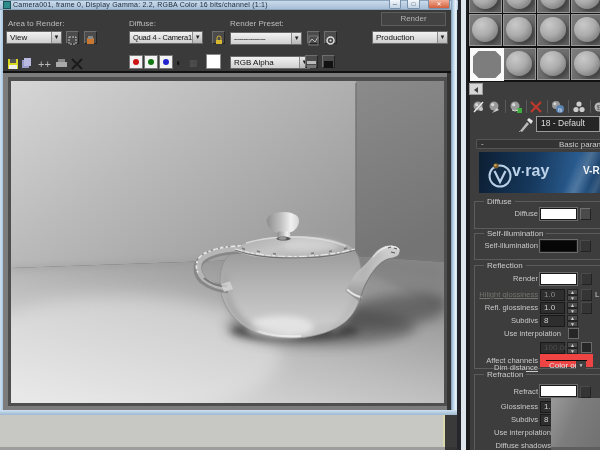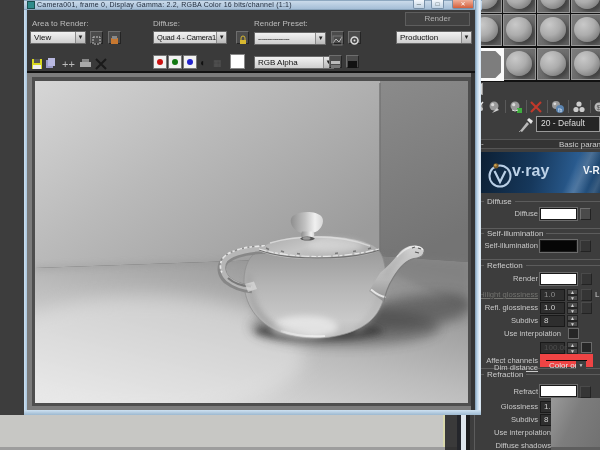--- a/index.html
+++ b/index.html
@@ -26,21 +26,21 @@
 .rowlbl{position:absolute;text-align:right;color:#c9c9c9;font-size:7.6px;line-height:11px;white-space:nowrap;}
 .csw{position:absolute;border:1px solid #191919;outline:1px solid #6b6b6b;}
 .btn3{position:absolute;width:11px;height:12px;background:#4a4a4a;border-top:1px solid #707070;border-left:1px solid #707070;border-right:1px solid #222;border-bottom:1px solid #222;}
 .btn3.dis{background:#353535;border-color:#4a4a4a #232323 #232323 #4a4a4a;}
 .spinbox{position:absolute;width:25px;height:12px;background:#2e2e2e;border:1px solid #191919;color:#cfcfcf;font-size:8px;line-height:10px;padding-left:3px;}
 .spin{position:absolute;width:11px;height:12px;}
 .spin .u,.spin .d{position:absolute;left:0;width:11px;height:6px;background:#4c4c4c;border:1px solid #242424;color:#cfcfcf;font-size:5px;line-height:4px;text-align:center;}
 .spin .u{top:0;}.spin .d{top:6px;}
 .chk{position:absolute;width:11px;height:11px;background:#262626;border:1px solid #6a6a6a;}
 
-#vfb{position:absolute;left:0;top:0;width:458px;height:415px;margin-left:24px;}
+#vfb{position:absolute;left:0;top:0;width:458px;height:415px;}
 #tbar{position:absolute;left:0;top:0;width:458px;height:10px;box-shadow:inset 0 1px 0 #8ea8c0;background:linear-gradient(#cfdeed,#a5bed6);border-bottom:1px solid #8aa4bc;}
 #tbar .ttl{position:absolute;left:13px;top:1px;font-size:7px;letter-spacing:0.22px;color:#1d2838;white-space:nowrap;}
 #tico{position:absolute;left:3px;top:1px;width:8px;height:8px;background:#2e8b8b;border:1px solid #1a5050;}
 .wbtn{position:absolute;top:0;height:9px;background:linear-gradient(#f4f8fc,#c2d4e4);border:1px solid #7890a8;border-top:none;border-radius:0 0 2px 2px;color:#344;font-size:6px;line-height:8px;text-align:center;}
 #wclose{background:linear-gradient(#f0b09a,#d45f3c);color:#fff;}
 #tools{position:absolute;left:3px;top:10px;width:448px;height:61px;background:#3a3a3a;}
 #tools .lbl{position:absolute;color:#bdbdbd;font-size:8px;line-height:8px;white-space:nowrap;}
 .combo{position:absolute;height:13px;background:linear-gradient(#f2f2f2,#cfcfcf);border:1px solid #6a6a6a;font-size:8px;color:#111;line-height:11px;padding-left:3px;white-space:nowrap;overflow:hidden;}
 .combo .ar{position:absolute;right:0;top:0;bottom:0;width:10px;background:linear-gradient(#e8e8e8,#b8b8b8);border-left:1px solid #8a8a8a;color:#222;font-size:6px;line-height:11px;text-align:center;}
 .tb{position:absolute;width:13px;height:13px;background:#4b4b4b;border-top:1px solid #6e6e6e;border-left:1px solid #6e6e6e;border-right:1px solid #242424;border-bottom:1px solid #242424;}
@@ -156,21 +156,21 @@
         <text x="3.5" y="10" font-size="8" fill="#555">$</text>
       </svg></div>
   </div>
 
 <svg class="abs" style="left:517px;top:114px;width:18px;height:20px;" viewBox="0 0 18 20">
  <path d="M3,17 L10,8 L12,10 L5,18 Z" fill="#b9b9b9"></path>
  <path d="M10,6 L14,10 L16,7 L12,4 Z" fill="#e6e6e6"></path>
  <path d="M2,18 L4,16" stroke="#999" stroke-width="1"></path>
 </svg>
 <div class="abs" style="left:536px;top:116px;width:64px;height:16px;background:#9a9a9a;padding:1px;">
-  <div style="width:100%;height:100%;background:#252525;color:#dedede;font-size:8.5px;line-height:13px;padding-left:4px;">20 - Default</div>
+  <div style="width:100%;height:100%;background:#252525;color:#dedede;font-size:8.5px;line-height:13px;padding-left:4px;">18 - Default</div>
 </div>
 
 <div class="abs" style="left:476px;top:139px;width:124px;height:10px;background:#343434;border:1px solid #555;border-right:none;border-radius:2px 0 0 2px;">
   <span style="position:absolute;left:4px;top:0px;color:#ccc;font-size:8px;line-height:8px;">-</span>
   <span style="position:absolute;left:82px;top:0px;color:#ccc;font-size:8px;line-height:9px;white-space:nowrap;">Basic parameters</span>
 </div>
 
 <div id="vray" class="abs" style="left:479px;top:152px;width:121px;height:41px;background:linear-gradient(100deg,#0c1f33 0%,#16385c 45%,#2a5c90 78%,#1c4268 100%);overflow:hidden;">
   <div class="abs" style="left:60px;top:-12px;width:90px;height:60px;background:linear-gradient(115deg,rgba(255,255,255,0) 40%,rgba(255,255,255,.18) 50%,rgba(255,255,255,0) 60%);"></div>
   <div class="abs" style="left:80px;top:-12px;width:90px;height:60px;background:linear-gradient(115deg,rgba(255,255,255,0) 44%,rgba(255,255,255,.12) 50%,rgba(255,255,255,0) 56%);"></div>

